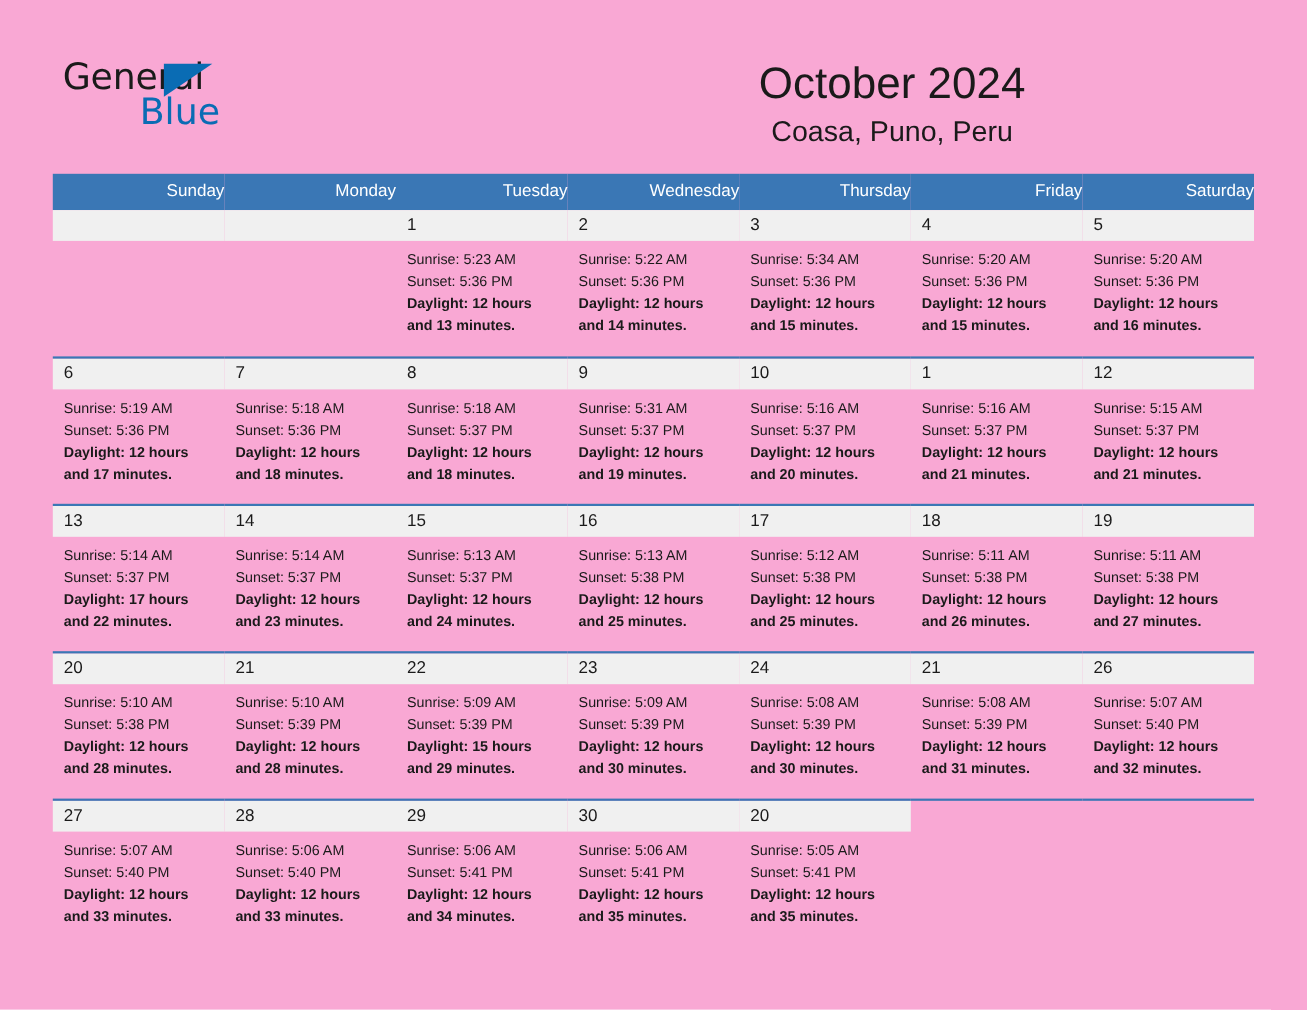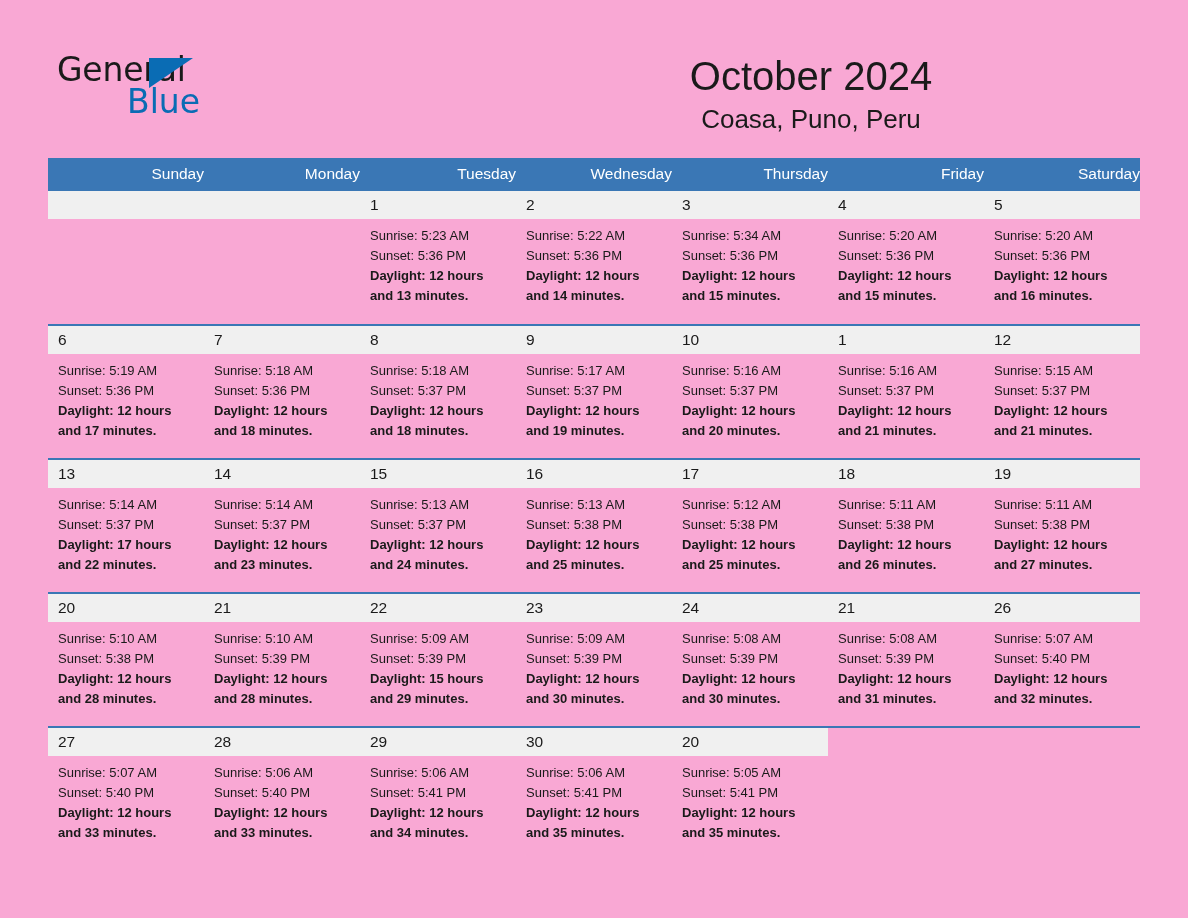--- a/index.html
+++ b/index.html
@@ -264,21 +264,21 @@
               <div class="daynum">8</div>
               <div class="details">
                 <div>Sunrise: 5:18 AM</div>
                 <div>Sunset: 5:37 PM</div>
                 <div class="daylight">Daylight: 12 hours and 18 minutes.</div>
               </div>
             </td>
             <td>
               <div class="daynum">9</div>
               <div class="details">
-                <div>Sunrise: 5:17 AM</div>
+                <div>Sunrise: 5:31 AM</div>
                 <div>Sunset: 5:37 PM</div>
                 <div class="daylight">Daylight: 12 hours and 19 minutes.</div>
               </div>
             </td>
             <td>
               <div class="daynum">10</div>
               <div class="details">
                 <div>Sunrise: 5:16 AM</div>
                 <div>Sunset: 5:37 PM</div>
                 <div class="daylight">Daylight: 12 hours and 20 minutes.</div>

